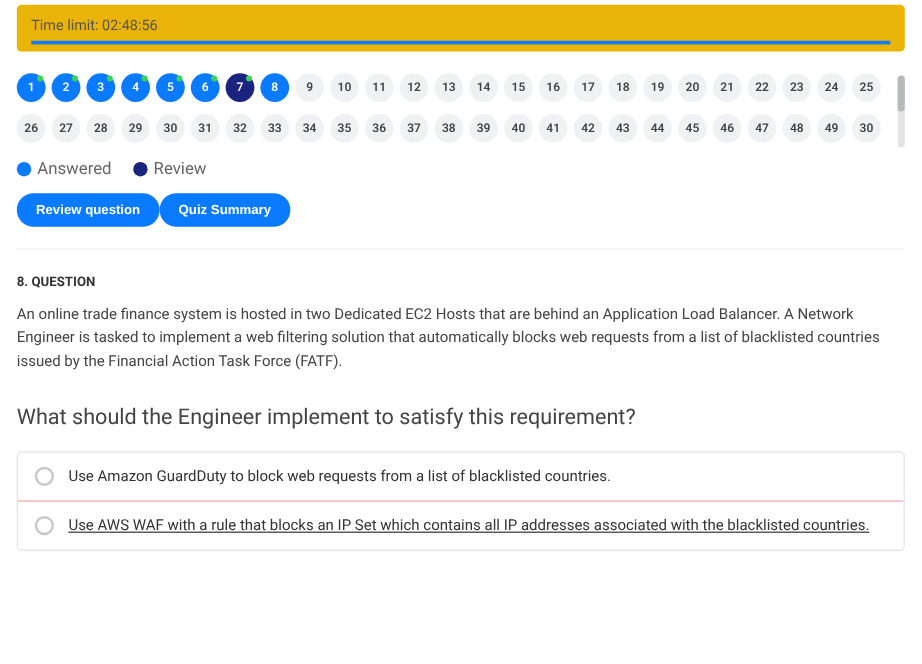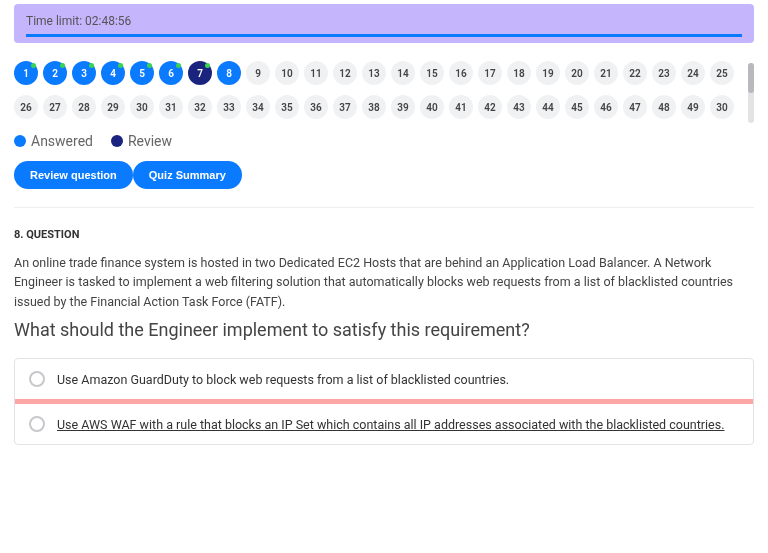--- a/index.html
+++ b/index.html
@@ -5,21 +5,21 @@
   * { box-sizing: border-box; }
   body {
     margin: 0;
     font-family: -apple-system, BlinkMacSystemFont, "Segoe UI", Roboto, Arial, sans-serif;
     background: #fff;
     color: #333;
     font-size: 13px;
   }
   .page { width: 768px; margin: 0 auto; padding: 0 14px 30px; }
   .timer-box {
-    background: #c4b5fd;
+    background: #eab308;
     border-radius: 4px;
     padding: 10px 12px 6px;
     margin-top: 4px;
   }
   .timer-text { font-size: 12px; color: #555; margin-bottom: 6px; }
   .timer-bar { height: 3px; background: #0a7bff; width: 100%; }
   .nav-wrap { display: flex; gap: 6px; margin-top: 18px; }
   .nav-grid { flex: 1; }
   .nav-row { display: flex; gap: 5px; margin-bottom: 10px; flex-wrap: nowrap; }
   .qcircle {
@@ -43,27 +43,27 @@
   .lg-dot { width: 12px; height: 12px; border-radius: 50%; }
   .lg-dot.answered { background: #0a7bff; }
   .lg-dot.review   { background: #1a237e; }
   .actions-row { display: flex; justify-content: flex-start; margin-bottom: 18px; }
   .btn-pill {
     background: #0a7bff; color: #fff; border: none; border-radius: 18px;
     padding: 8px 16px; font-size: 11px; font-weight: 600; cursor: pointer;
   }
   .divider { height: 1px; background: #eceef1; margin-bottom: 20px; }
   .qhead { font-size: 11px; font-weight: 700; color: #333; margin-bottom: 12px; }
-  .qtext { font-size: 12.5px; color: #444; line-height: 1.55; margin-bottom: 8px; }
+  .qtext { font-size: 12.5px; color: #444; line-height: 1.55; margin-bottom: 26px; }
   .qprompt { font-size: 18px; color: #444; margin-bottom: 18px; }
   .options { border: 1px solid #e1e3e6; border-radius: 4px; overflow: hidden; }
   .option {
     display: flex; align-items: center; gap: 12px;
     padding: 12px 14px; font-size: 12.5px; color: #333;
-    border-bottom: 5px solid #fca5a5; cursor: pointer;
+    border-bottom: 1px solid #fca5a5; cursor: pointer;
   }
   .option:last-child { border-bottom: none; text-decoration: underline; }
   .radio {
     width: 16px; height: 16px; border: 2px solid #c6c8cc; border-radius: 50%;
     flex-shrink: 0;
   }
 </style>
 </head>
 <body>
 

